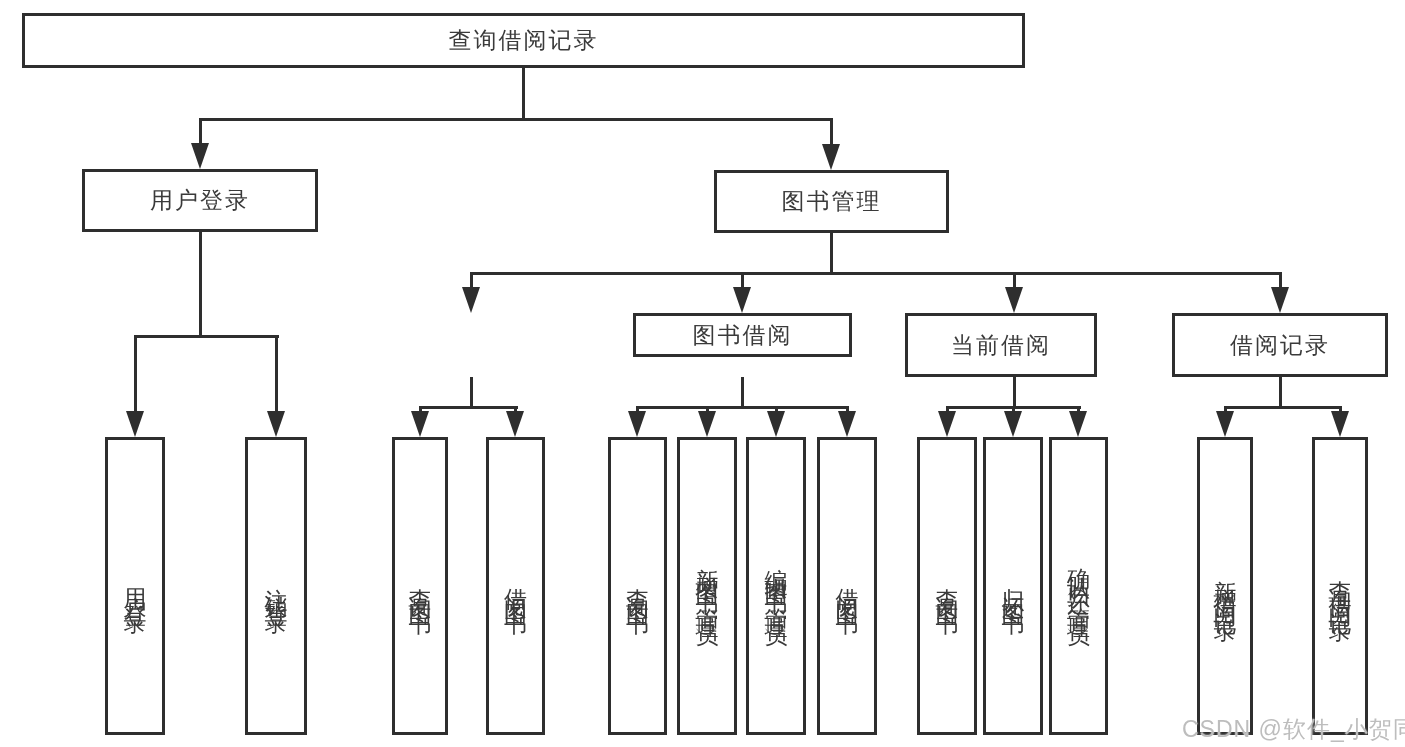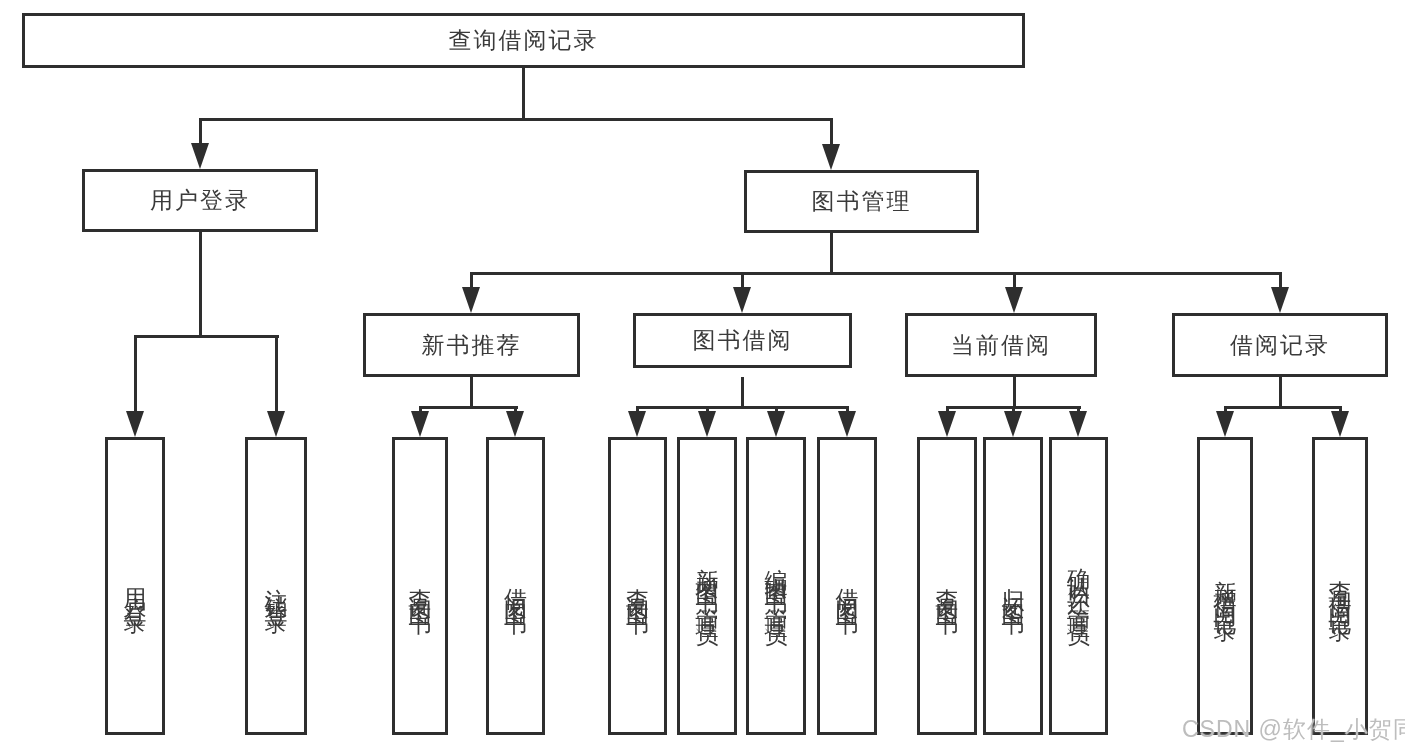--- a/index.html
+++ b/index.html
@@ -94,28 +94,25 @@
   <div class="vline" style="left:1339px;top:406px;height:8px"></div>
   <div class="arr" style="left:1331px;top:411px"></div>
 
   <div class="box" style="left:22px;top:13px;width:1003px;height:55px">
     <span>查询借阅记录</span>
   </div>
 
   <div class="box" style="left:82px;top:169px;width:236px;height:63px">
     <span>用户登录</span>
   </div>
-  <div class="box" style="left:744px;top:170px;width:235px;height:63px">
+  <div class="box" style="left:714px;top:170px;width:235px;height:63px">
     <span>图书管理</span>
   </div>
 
-  <div class="box" style="left:363px;top:313px;width:217px;height:64px">
-    <span>新书推荐</span>
-  </div>
-  <div class="box" style="left:633px;top:313px;width:219px;height:55px">
+  <div class="box" style="left:633px;top:313px;width:219px;height:44px">
     <span>图书借阅</span>
   </div>
   <div class="box" style="left:905px;top:313px;width:192px;height:64px">
     <span>当前借阅</span>
   </div>
   <div class="box" style="left:1172px;top:313px;width:216px;height:64px">
     <span>借阅记录</span>
   </div>
 
   <div class="box leaf" style="left:105px;top:437px;width:60px;height:298px">

